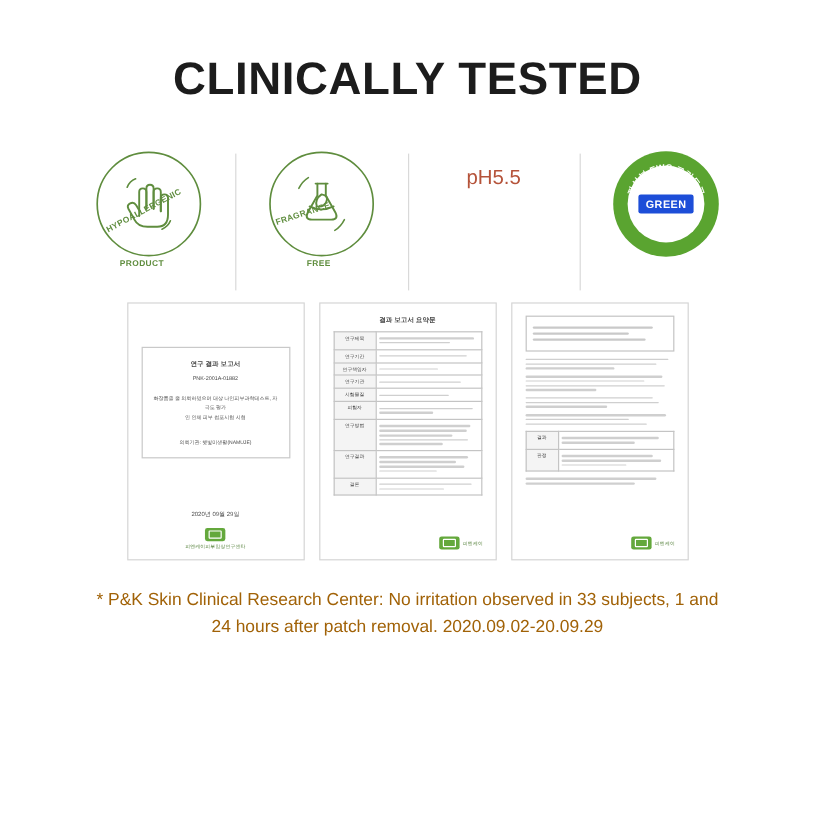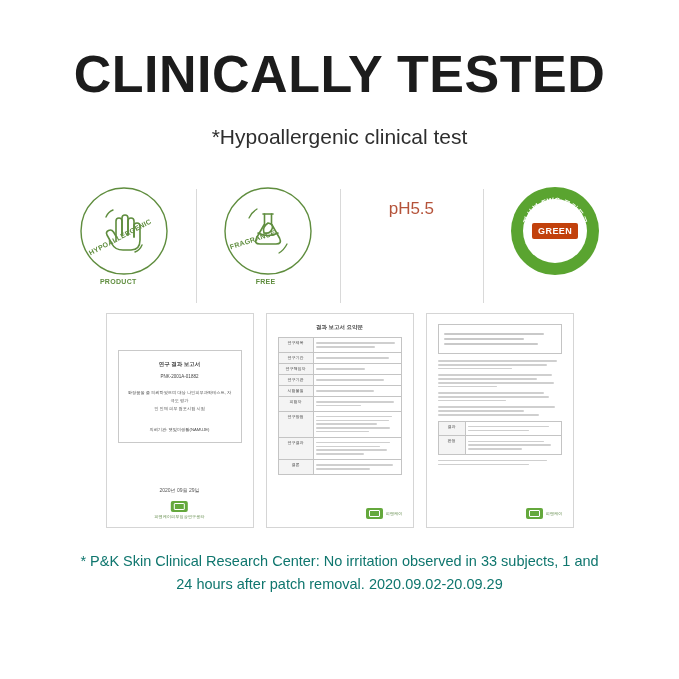--- a/index.html
+++ b/index.html
@@ -17,21 +17,21 @@
   .page {
     position: relative;
     width: 679px;
     height: 679px;
     box-sizing: border-box;
   }
 
   
   .headline {
     text-align: center;
-    font-size: 52px;
+    font-size: 38px;
     font-weight: bold;
     letter-spacing: 0.5px;
     color: #1c1c1c;
     margin: 46px 0 0 0;
     line-height: 1.1;
   }
   .subhead {
     text-align: center;
     font-size: 21px;
     color: #2e2e2e;
@@ -217,21 +217,21 @@
     margin-bottom: 6px;
   }
 
   
   .footnote {
     margin: 22px auto 12px auto;
     width: 530px;
     text-align: center;
     font-size: 14.5px;
     line-height: 1.6;
-    color: #0f766e;
+    color: #a16207;
   }
 
   
   .ewg-outer {
     position: absolute;
     left: 4px;
     top: 4px;
     width: 88px;
     height: 88px;
     border-radius: 50%;
@@ -244,36 +244,35 @@
     width: 64px;
     height: 64px;
     border-radius: 50%;
     background: #ffffff;
   }
   .ewg-chip {
     position: absolute;
     left: 50%;
     top: 50%;
     transform: translate(-50%, -50%);
-    background: #c2410c;
+    background: #1d4ed8;
     color: #fff;
     font-size: 9px;
     font-weight: bold;
     padding: 3px 6px;
     border-radius: 2px;
     letter-spacing: 0.4px;
   }
 </style>
 </head>
 <body>
 
 <div class="page">
 
   <h1 class="headline">CLINICALLY TESTED</h1>
-  <div class="subhead">*Hypoallergenic clinical test</div>
 
   <div class="badges">
 
     <div class="badge-cell">
       <div class="badge-art">
         <svg viewBox="0 0 96 96" width="96" height="96" aria-hidden="true">
           <circle cx="48" cy="48" r="43" fill="none" stroke="#5f8d3e" stroke-width="1.4"></circle>
           <g fill="none" stroke="#5f8d3e" stroke-width="1.6" stroke-linecap="round" stroke-linejoin="round">
             <path d="M40 58 L40 38 q0-3 3-3 t3 3 l0 14"></path>
             <path d="M46 52 L46 35 q0-3 3-3 t3 3 l0 17"></path>

